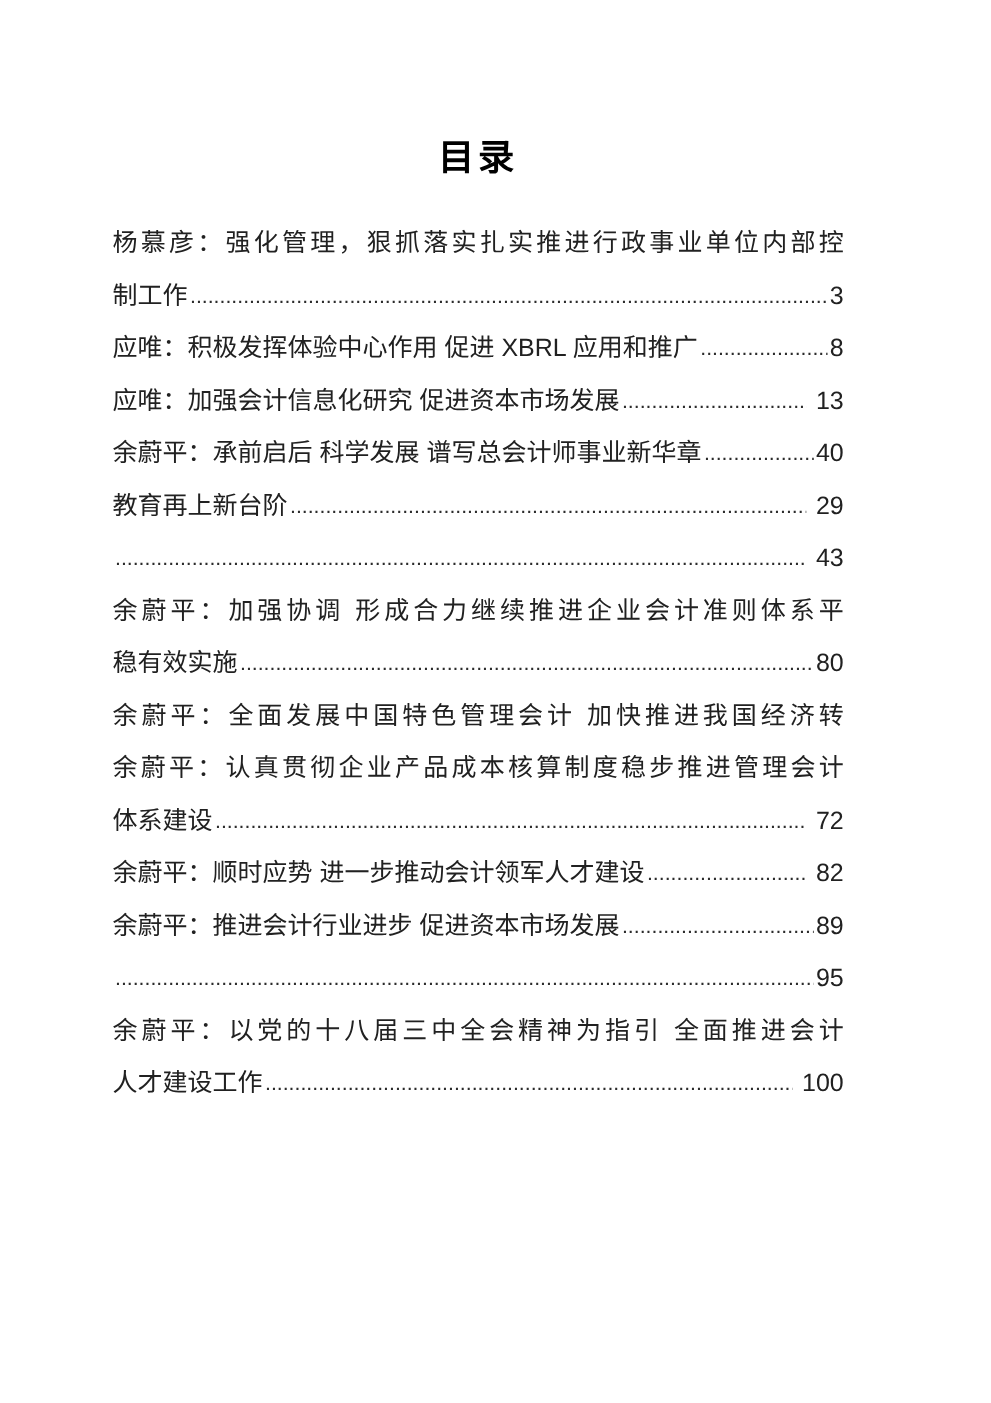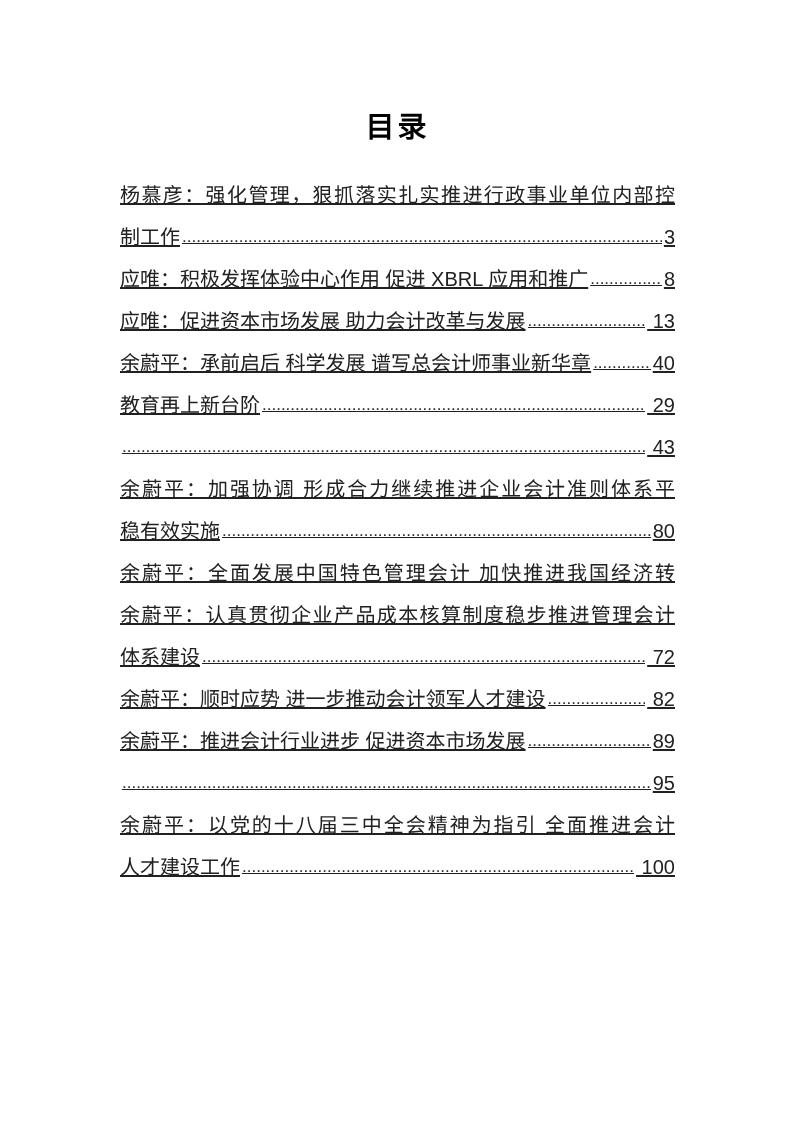--- a/index.html
+++ b/index.html
@@ -11,40 +11,39 @@
     width: 793px;
     height: 1122px;
     overflow: hidden;
     font-family: "Liberation Sans", sans-serif;
     color: #212121;
   }
   .page {
     box-sizing: border-box;
     width: 793px;
     height: 1122px;
-    padding: 110px 118px 0 120px;
+    padding: 110px 118px 0 90px;
     background: #ffffff;
   }
   .doc-title {
     margin: 0 0 30px 0;
     font-size: 29px;
     line-height: 34px;
     font-weight: 700;
     letter-spacing: 3px;
     text-align: center;
     color: #000000;
   }
   .toc {
     font-size: 20px;
   }
   .line {
     height: 42px;
     line-height: 42px;
     cursor: pointer;
-    text-decoration: underline;
   }
   .line.full {
     text-align: justify;
     text-align-last: justify;
     text-justify: inter-character;
   }
   .line.last {
     display: flex;
     align-items: flex-end;
   }
@@ -80,21 +79,21 @@
         <span class="text">制工作</span>
         <span class="leader"></span>
         <span class="page-num">3</span>
       </div>
       <div class="line last">
         <span class="text">应唯：积极发挥体验中心作用 促进 XBRL 应用和推广</span>
         <span class="leader"></span>
         <span class="page-num">8</span>
       </div>
       <div class="line last">
-        <span class="text">应唯：促进资本市场发展 助力会计改革与发展</span>
+        <span class="text">应唯：加强会计信息化研究 促进资本市场发展</span>
         <span class="leader"></span>
         <span class="page-num"> 13</span>
       </div>
       <div class="line last">
         <span class="text">余蔚平：承前启后 科学发展 谱写总会计师事业新华章</span>
         <span class="leader"></span>
         <span class="page-num">40</span>
       </div>
       <div class="line last">
         <span class="text">教育再上新台阶</span>

